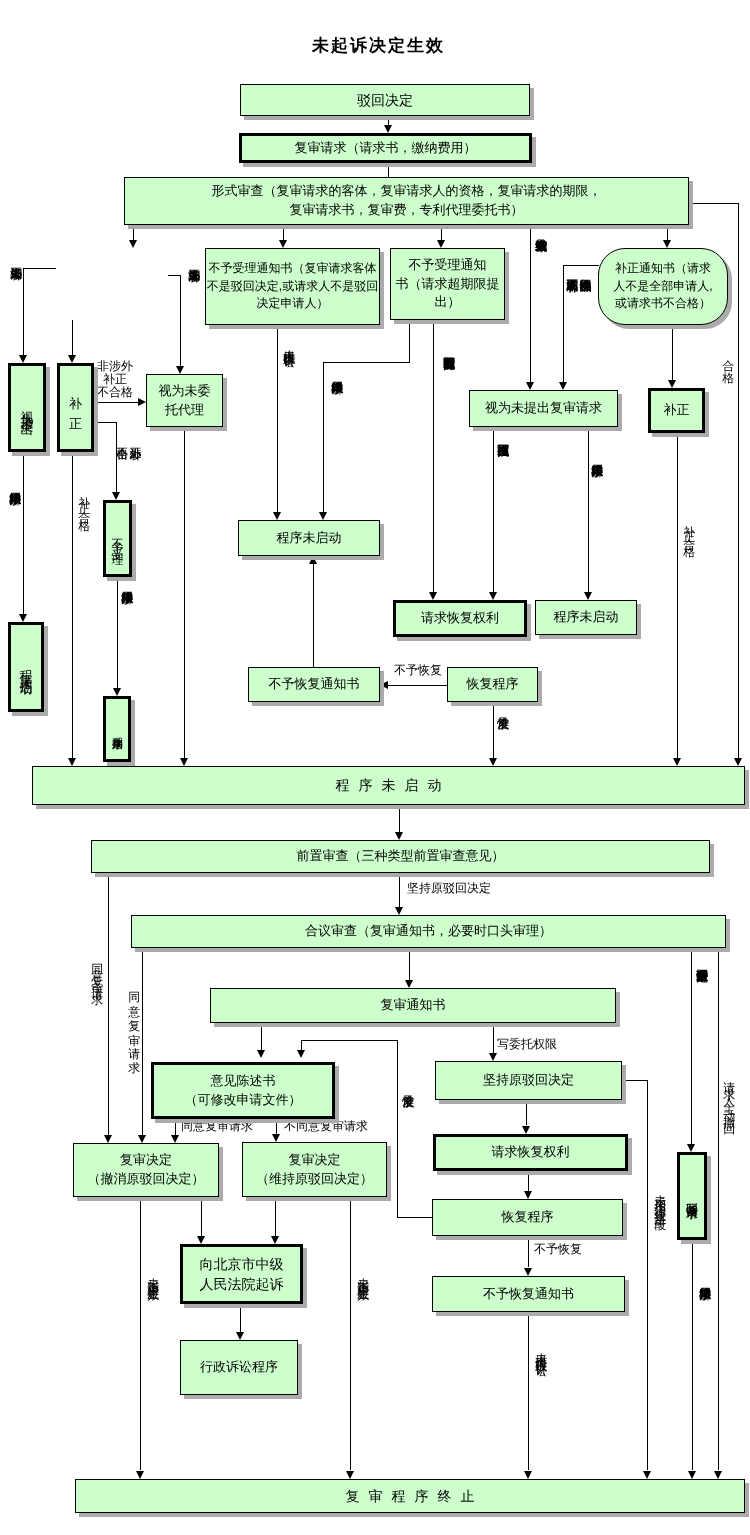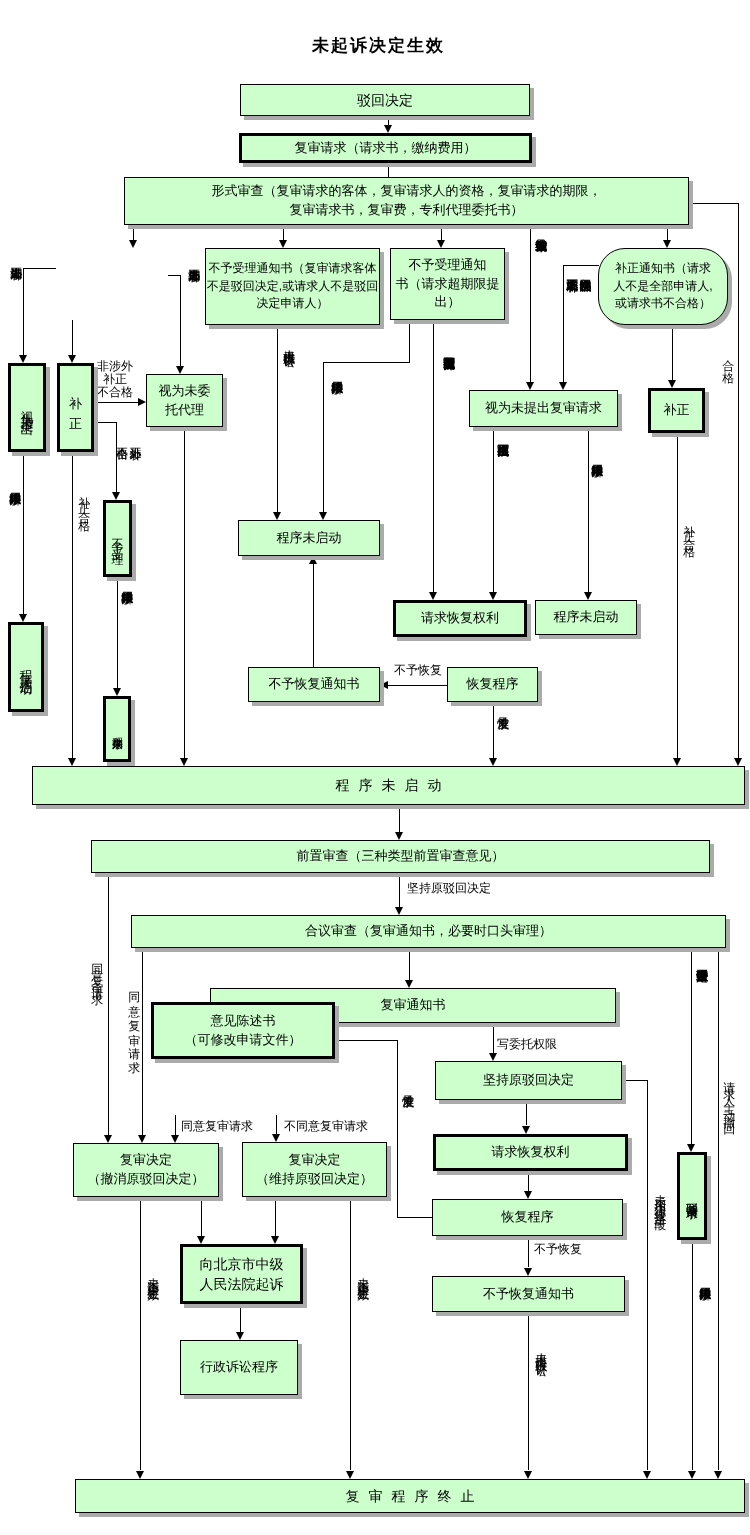--- a/index.html
+++ b/index.html
@@ -201,21 +201,21 @@
     <div class="node" style="left: 469px; top: 390px; width: 149px; height: 37px; background: rgb(204, 255, 204); border-color: rgb(0, 0, 0); font-size: 13px;">视为未提出复审请求</div>
     <div class="node thick" style="left: 648px; top: 388px; width: 57px; height: 45px; background: rgb(204, 255, 204); border-color: rgb(0, 0, 0); font-size: 13px;">补正</div>
     <div class="node thick" style="left: 393px; top: 600px; width: 134px; height: 37px; background: rgb(204, 255, 204); border-color: rgb(0, 0, 0); font-size: 13px;">请求恢复权利</div>
     <div class="node" style="left: 535px; top: 600px; width: 102px; height: 35px; background: rgb(204, 255, 204); border-color: rgb(0, 0, 0); font-size: 13px;">程序未启动</div>
     <div class="node" style="left: 248px; top: 667px; width: 132px; height: 35px; background: rgb(204, 255, 204); border-color: rgb(0, 0, 0); font-size: 13px;">不予恢复通知书</div>
     <div class="node" style="left: 447px; top: 667px; width: 91px; height: 35px; background: rgb(204, 255, 204); border-color: rgb(0, 0, 0); font-size: 13px;">恢复程序</div>
     <div class="node" style="left: 32px; top: 766px; width: 713px; height: 39px; background: rgb(204, 255, 204); border-color: rgb(0, 0, 0); font-size: 14px; letter-spacing: 9px; padding-left: 9px;">程序未启动</div>
     <div class="node" style="left: 91px; top: 840px; width: 619px; height: 33px; background: rgb(204, 255, 204); border-color: rgb(0, 0, 0); font-size: 13px;">前置审查（三种类型前置审查意见）</div>
     <div class="node" style="left: 131px; top: 915px; width: 595px; height: 33px; background: rgb(204, 255, 204); border-color: rgb(0, 0, 0); font-size: 13px;">合议审查（复审通知书，必要时口头审理）</div>
     <div class="node" style="left: 210px; top: 988px; width: 406px; height: 35px; background: rgb(204, 255, 204); border-color: rgb(0, 0, 0); font-size: 13px;">复审通知书</div>
-    <div class="node thick" style="left: 151px; top: 1002px; width: 184px; height: 57px; background: rgb(204, 255, 204); border-color: rgb(0, 0, 0); font-size: 13px;">意见陈述书
+    <div class="node thick" style="left: 151px; top: 1062px; width: 184px; height: 57px; background: rgb(204, 255, 204); border-color: rgb(0, 0, 0); font-size: 13px;">意见陈述书
 （可修改申请文件）</div>
     <div class="node" style="left: 435px; top: 1061px; width: 187px; height: 39px; background: rgb(204, 255, 204); border-color: rgb(0, 0, 0); font-size: 13px;">坚持原驳回决定</div>
     <div class="node" style="left: 73px; top: 1143px; width: 146px; height: 54px; background: rgb(204, 255, 204); border-color: rgb(0, 0, 0); font-size: 13px;">复审决定
 （撤消原驳回决定）</div>
     <div class="node" style="left: 242px; top: 1142px; width: 145px; height: 55px; background: rgb(204, 255, 204); border-color: rgb(0, 0, 0); font-size: 13px;">复审决定
 （维持原驳回决定）</div>
     <div class="node thick" style="left: 433px; top: 1134px; width: 195px; height: 37px; background: rgb(204, 255, 204); border-color: rgb(0, 0, 0); font-size: 13px;">请求恢复权利</div>
     <div class="node" style="left: 432px; top: 1199px; width: 191px; height: 37px; background: rgb(204, 255, 204); border-color: rgb(0, 0, 0); font-size: 13px;">恢复程序</div>
     <div class="node thick vtext" style="left: 677px; top: 1152px; width: 30px; height: 88px; background: rgb(204, 255, 204); border-color: rgb(0, 0, 0); font-size: 12px; letter-spacing: 1px;">驳回复审请求</div>
     <div class="node thick" style="left: 180px; top: 1244px; width: 123px; height: 60px; background: rgb(204, 255, 204); border-color: rgb(0, 0, 0); font-size: 14px;">向北京市中级

